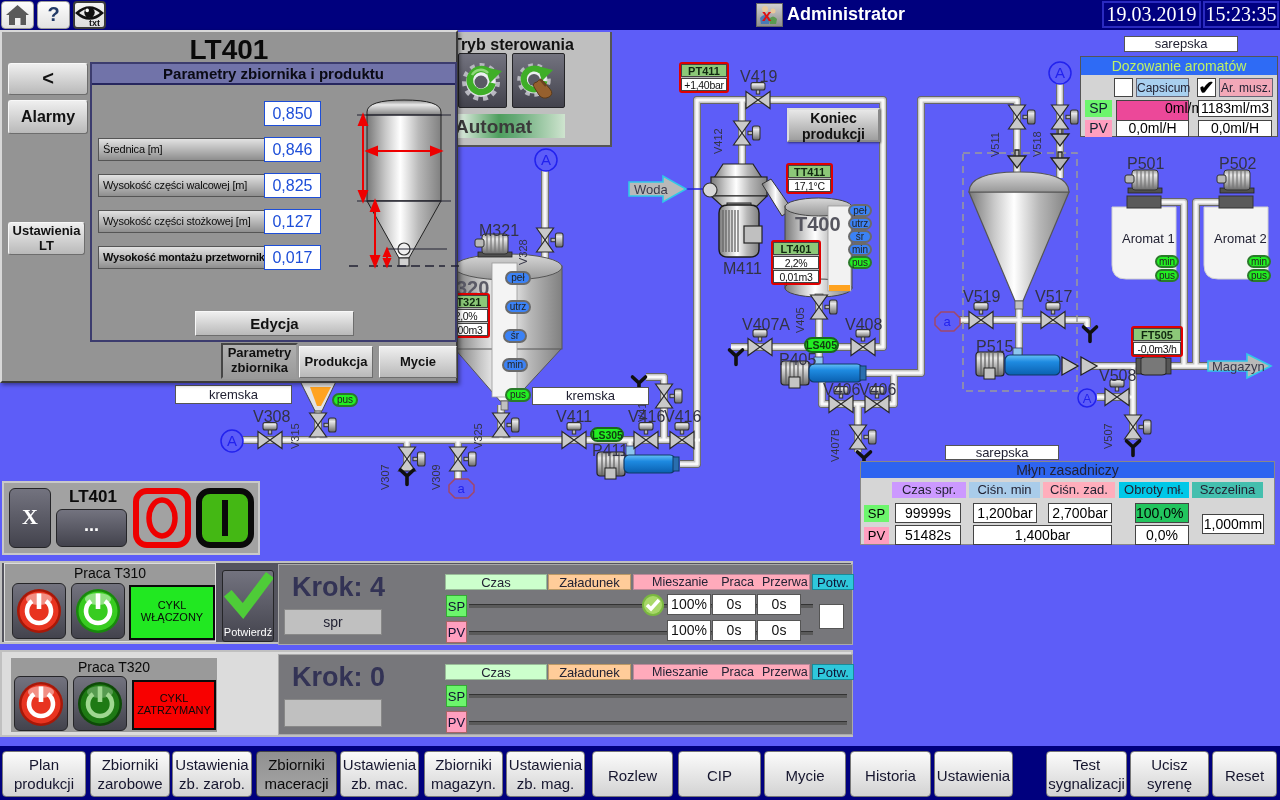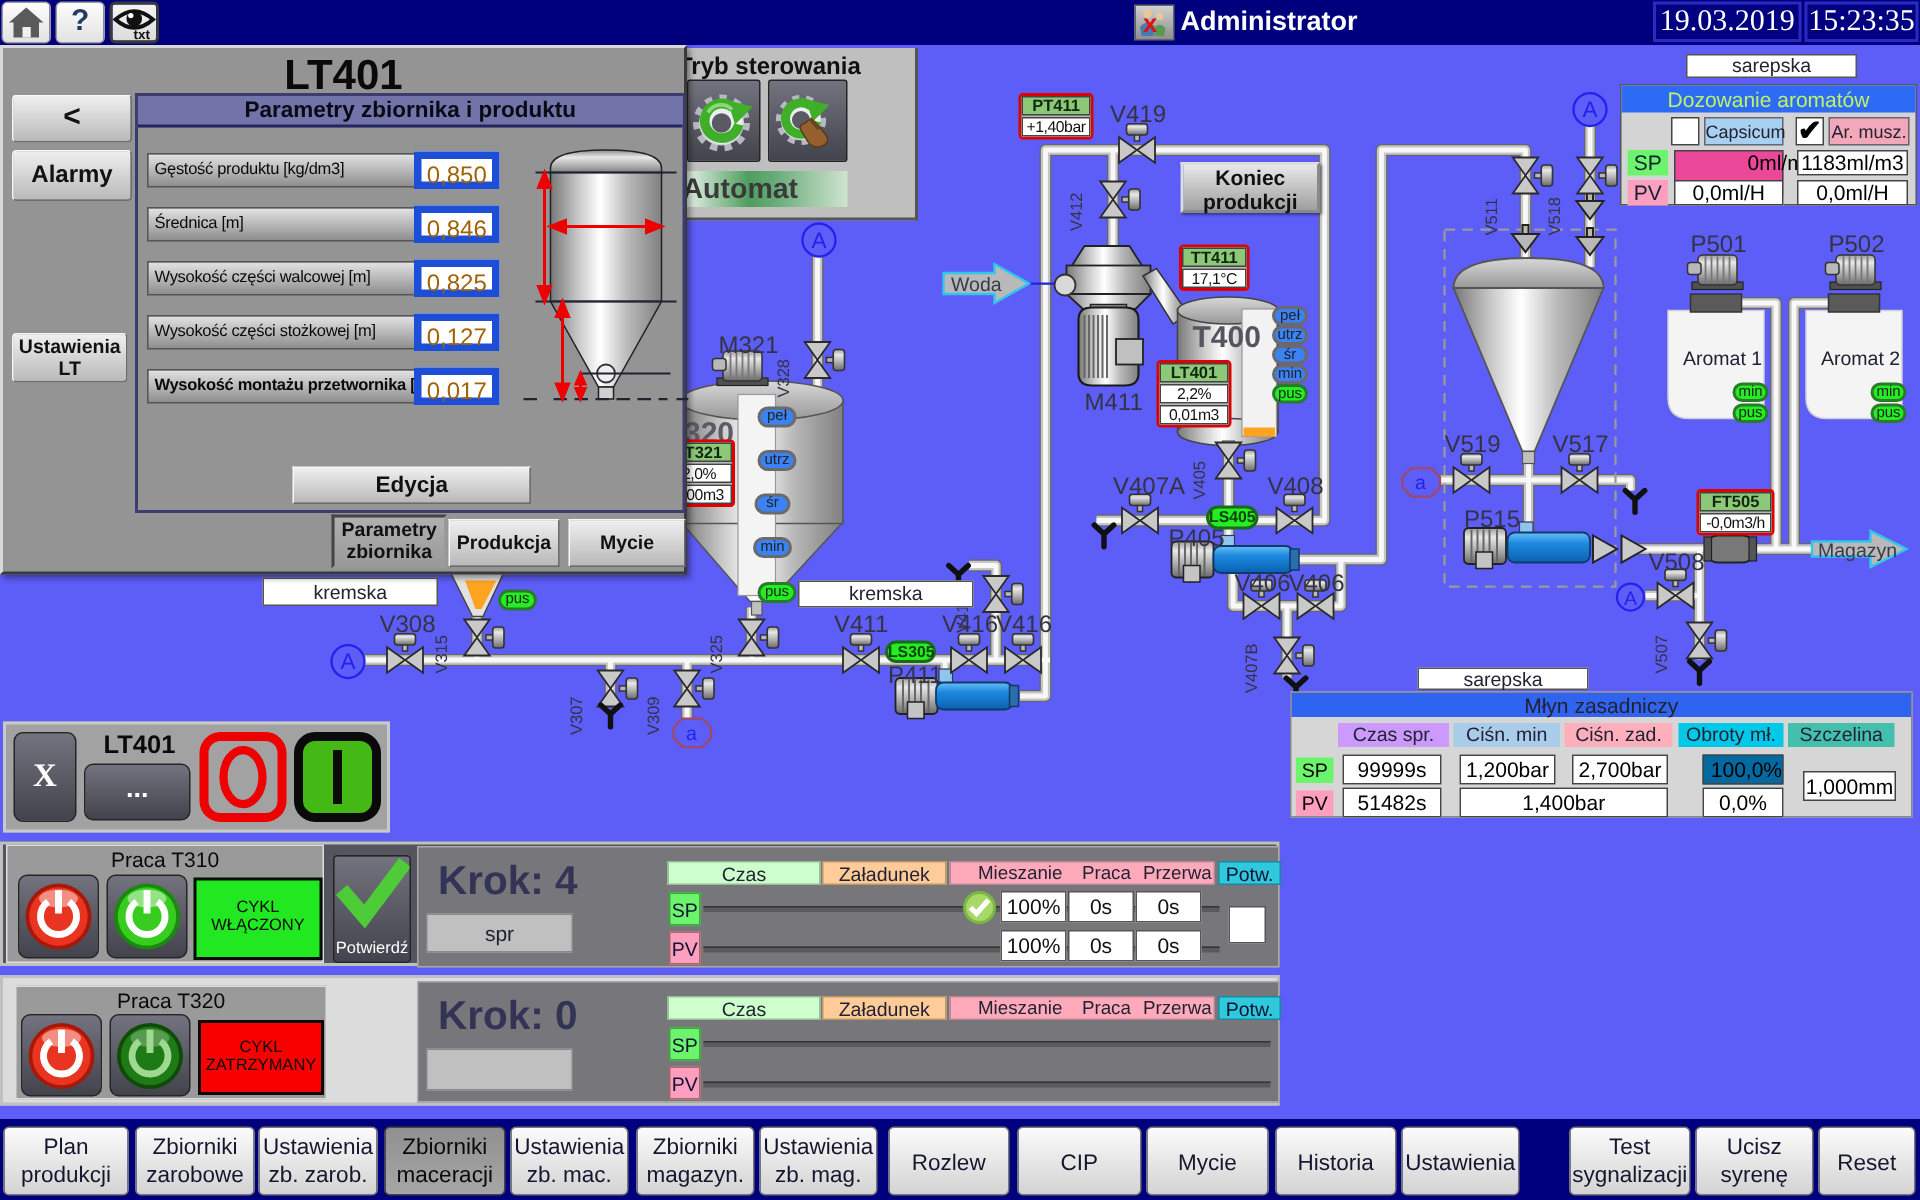--- a/index.html
+++ b/index.html
@@ -31,22 +31,22 @@
   transform:rotate(-90deg); transform-origin:left bottom; }
 
 .gbtn { position:absolute; background:linear-gradient(#EFEFEF,#B9B9B9); border:1px solid #6d6d6d;
   border-top-color:#f8f8f8; border-left-color:#f8f8f8; color:#111; text-align:center; font-weight:bold; }
 
 .dbtn { position:absolute; background:linear-gradient(#73737F,#43434D); border:1px solid #252528;
   border-radius:6px; color:#fff; text-align:center; }
 
 .rowlab { position:absolute; left:6px; width:183px; height:23px; background:linear-gradient(#e2e2e2,#8e8e8e);
   border:1px solid #555; font-size:11px; letter-spacing:-0.2px; color:#0a0a0a; line-height:21px; padding-left:4px; white-space:nowrap; overflow:hidden; }
-.rowval { position:absolute; left:184px; width:57px; height:25px; background:#fff; border:5px solid #1d4ed8;
-  font-size:16px; color:#a16207; text-align:center; line-height:23px; }
+.rowval { position:absolute; left:172px; width:57px; height:25px; background:#fff; border:1px solid #1d4ed8;
+  font-size:16px; color:#1d4ed8; text-align:center; line-height:23px; }
 .kval { position:absolute; width:44px; height:21px; background:#fff; border:1px solid #555;
   font-size:14px; text-align:center; line-height:19px; color:#111; }
 .navb { position:absolute; top:5px; height:46px; background:linear-gradient(#FBFBFB,#D3D3D3);
   border:1px solid #777; border-radius:4px; font-size:15px; color:#16162e; text-align:center;
   padding-top:3px; line-height:19px; }
 .navb.on { background:linear-gradient(#909090,#a6a6a6); border:1px solid #444; color:#0a0a0a; }
 </style>
 </head>
 <body>
 <div id="root">
@@ -448,36 +448,35 @@
   <div class="abs" style="left:0;top:0;width:413px;height:16px;background:#2E64F0;color:#223;font-size:14px;text-align:center;line-height:16px;">Młyn zasadniczy</div>
   <div class="abs" style="left:31px;top:20px;width:74px;height:16px;background:#CC99FF;font-size:13px;text-align:center;line-height:16px;color:#223;">Czas spr.</div>
   <div class="abs" style="left:108px;top:20px;width:71px;height:16px;background:#A9CCEA;font-size:13px;text-align:center;line-height:16px;color:#223;">Ciśn. min</div>
   <div class="abs" style="left:182px;top:20px;width:72px;height:16px;background:#FFAEBC;font-size:13px;text-align:center;line-height:16px;color:#223;">Ciśn. zad.</div>
   <div class="abs" style="left:258px;top:20px;width:70px;height:16px;background:#00C8E8;font-size:13px;text-align:center;line-height:16px;color:#223;">Obroty mł.</div>
   <div class="abs" style="left:331px;top:20px;width:71px;height:16px;background:#44BFAE;font-size:13px;text-align:center;line-height:16px;color:#223;">Szczelina</div>
   <div class="abs" style="left:3px;top:43px;width:25px;height:17px;background:#6cf56c;font-size:13px;text-align:center;line-height:17px;">SP</div>
   <div class="abs" style="left:34px;top:41px;width:66px;height:20px;background:#fff;border:1px solid #444;font-size:14px;text-align:center;line-height:18px;">99999s</div>
   <div class="abs" style="left:112px;top:41px;width:64px;height:20px;background:#fff;border:1px solid #444;font-size:14px;text-align:center;line-height:18px;">1,200bar</div>
   <div class="abs" style="left:187px;top:41px;width:64px;height:20px;background:#fff;border:1px solid #444;font-size:14px;text-align:center;line-height:18px;">2,700bar</div>
-  <div class="abs" style="left:274px;top:41px;width:54px;height:20px;background:#0369a1;border:1px solid #444;font-size:14px;text-align:right;line-height:18px;">100,0%</div>
+  <div class="abs" style="left:274px;top:41px;width:54px;height:20px;background:#22c55e;border:1px solid #444;font-size:14px;text-align:left;line-height:18px;">100,0%</div>
   <div class="abs" style="left:3px;top:65px;width:25px;height:17px;background:#ff9fbf;font-size:13px;text-align:center;line-height:17px;">PV</div>
   <div class="abs" style="left:34px;top:63px;width:66px;height:20px;background:#fff;border:1px solid #444;font-size:14px;text-align:center;line-height:18px;">51482s</div>
   <div class="abs" style="left:112px;top:63px;width:139px;height:20px;background:#fff;border:1px solid #444;font-size:14px;text-align:center;line-height:18px;">1,400bar</div>
   <div class="abs" style="left:274px;top:63px;width:54px;height:20px;background:#fff;border:1px solid #444;font-size:14px;text-align:center;line-height:18px;">0,0%</div>
   <div class="abs" style="left:341px;top:52px;width:62px;height:20px;background:#fff;border:1px solid #444;font-size:14px;text-align:center;line-height:18px;">1,000mm</div>
 </div>
 
 <div class="abs" style="z-index:5; left:0; top:30px; width:458px; height:353px; background:#949494; border:2px solid; border-color:#d8d8d8 #3a3a3a #3a3a3a #d8d8d8; box-shadow:2px 2px 4px rgba(0,0,0,0.4);">
   <div class="abs" style="left:0;top:2px;width:454px;text-align:center;font-size:28px;font-weight:bold;color:#0a0a0a;">LT401</div>
   <div class="gbtn" style="left:6px;top:31px;width:80px;height:32px;font-size:20px;line-height:28px;border-radius:3px;">&lt;</div>
   <div class="gbtn" style="left:6px;top:68px;width:80px;height:34px;font-size:16px;line-height:31px;border-radius:3px;">Alarmy</div>
   <div class="gbtn" style="left:6px;top:190px;width:77px;height:33px;font-size:13px;line-height:15px;border-radius:3px;">Ustawienia<br>LT</div>
   <div class="abs" style="left:88px;top:30px;width:367px;height:280px;border:2px solid #3c3c6e;">
     <div class="abs" style="left:0;top:0;width:363px;height:21px;background:#7173A9;border-bottom:2px solid #26265e;text-align:center;font-size:15px;font-weight:bold;color:#0a0a14;line-height:20px;">Parametry zbiornika i produktu</div>
-    <div class="rowlab" style="top:38px;">Gęstość produktu [kg/dm3]</div>
     <div class="rowval" style="top:37px;">0,850</div>
     <div class="rowlab" style="top:74px;">Średnica [m]</div>
     <div class="rowval" style="top:73px;">0,846</div>
     <div class="rowlab" style="top:110px;">Wysokość części walcowej [m]</div>
     <div class="rowval" style="top:109px;">0,825</div>
     <div class="rowlab" style="top:146px;">Wysokość części stożkowej [m]</div>
     <div class="rowval" style="top:145px;">0,127</div>
     <div class="rowlab" style="top:182px;font-weight:bold;">Wysokość montażu przetwornika [m]</div>
     <div class="rowval" style="top:181px;">0,017</div>
     <div class="gbtn" style="left:103px;top:247px;width:159px;height:25px;font-size:15px;line-height:23px;">Edycja</div>

